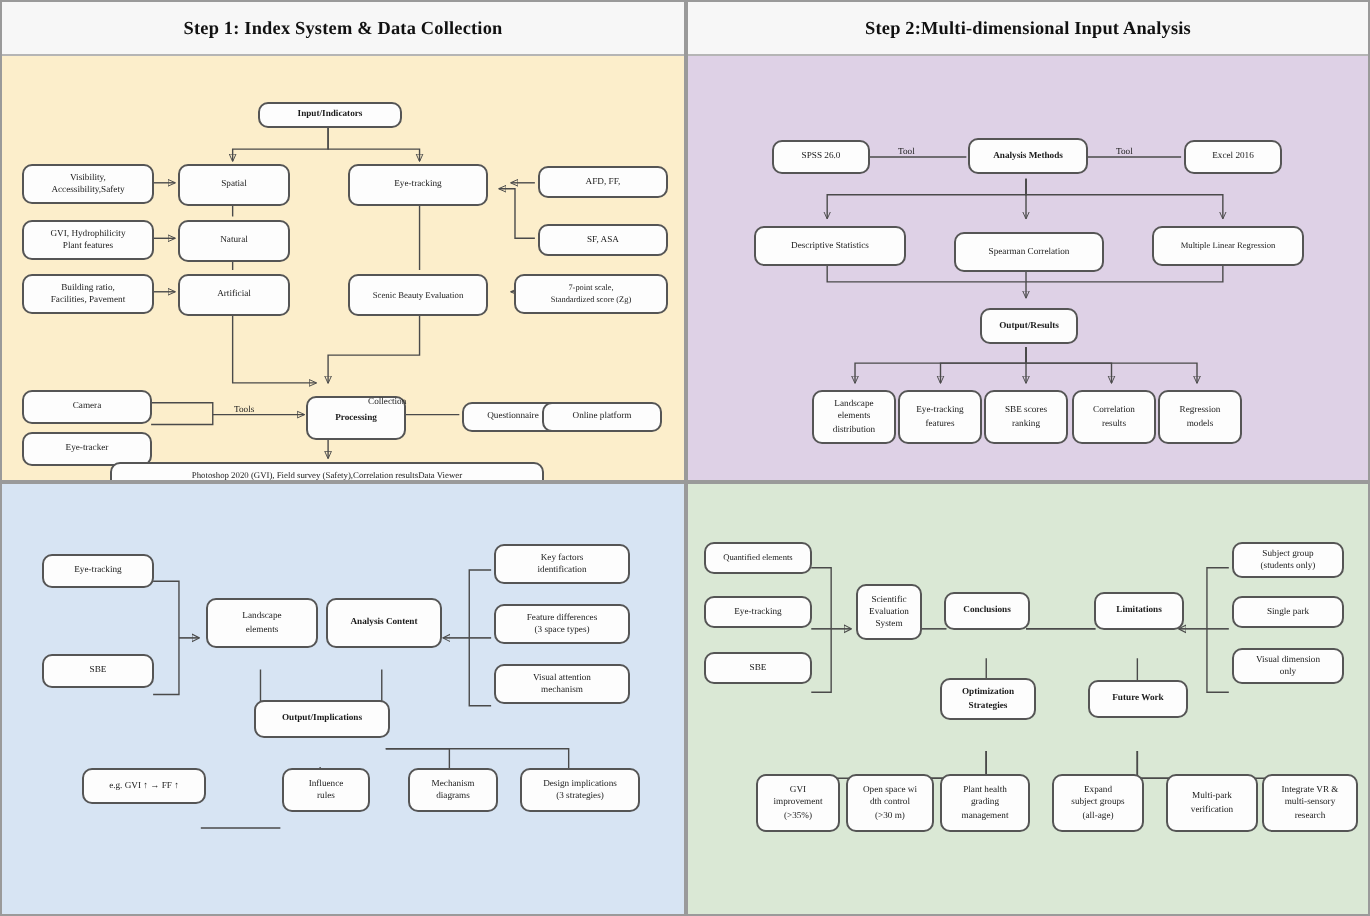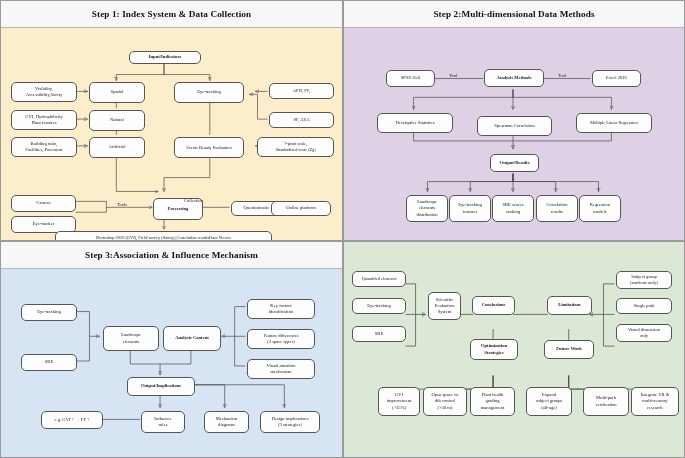--- a/index.html
+++ b/index.html
@@ -89,21 +89,21 @@
       <div class="nd" style="left:54px;top:203px;width:217px;height:20px;white-space:pre-line;font-size:4.4px;">Photoshop 2020 (GVI), Field survey (Safety),Correlation resultsData Viewer
 (Eye-tracking export)</div>
 
       <span class="lbl" style="left:116px;top:174px;">Tools</span>
       <span class="lbl" style="left:183px;top:170px;">Collection</span>
     </div>
   </div>
 
   <div class="panel p2">
     <div class="phead">
-      <span class="ptitle">Step 2:Multi-dimensional Data Methods</span>
+      <span class="ptitle">Step 2:Multi-dimensional Input Analysis</span>
     </div>
     <div class="pbody">
       <svg class="wires" viewBox="0 0 342 214" preserveAspectRatio="none">
         <defs>
             <marker id="a2" markerWidth="6" markerHeight="6" refX="5" refY="3" orient="auto">
               <path d="M0,0.6 L5.4,3 L0,5.4 z" fill="#3a3a3a" stroke="none"></path>
             </marker>
           </defs>
         <line x1="91" y1="51" x2="140" y2="51"></line>
         <line x1="200" y1="51" x2="248" y2="51"></line>
@@ -141,23 +141,20 @@
 results</div>
       <div class="nd" style="left:235px;top:167px;width:42px;height:27px;white-space:pre-line;">Regression
 models</div>
 
       <span class="lbl" style="left:105px;top:45px;">Tool</span>
       <span class="lbl" style="left:214px;top:45px;">Tool</span>
     </div>
   </div>
 
   <div class="panel p3">
-    <div class="phead">
-      <span class="ptitle">Step 3:Association &amp; Influence Mechanism</span>
-    </div>
     <div class="pbody">
       <svg class="wires" viewBox="0 0 343 190" preserveAspectRatio="none">
         <defs>
             <marker id="a3" markerWidth="6" markerHeight="6" refX="5" refY="3" orient="auto">
               <path d="M0,0.6 L5.4,3 L0,5.4 z" fill="#3a3a3a" stroke="none"></path>
             </marker>
           </defs>
         <path d="M76,43 L89,43 L89,68"></path>
         <path d="M76,93 L89,93 L89,68"></path>
         <path d="M89,68 L99,68" marker-end="url(#a3)"></path>

